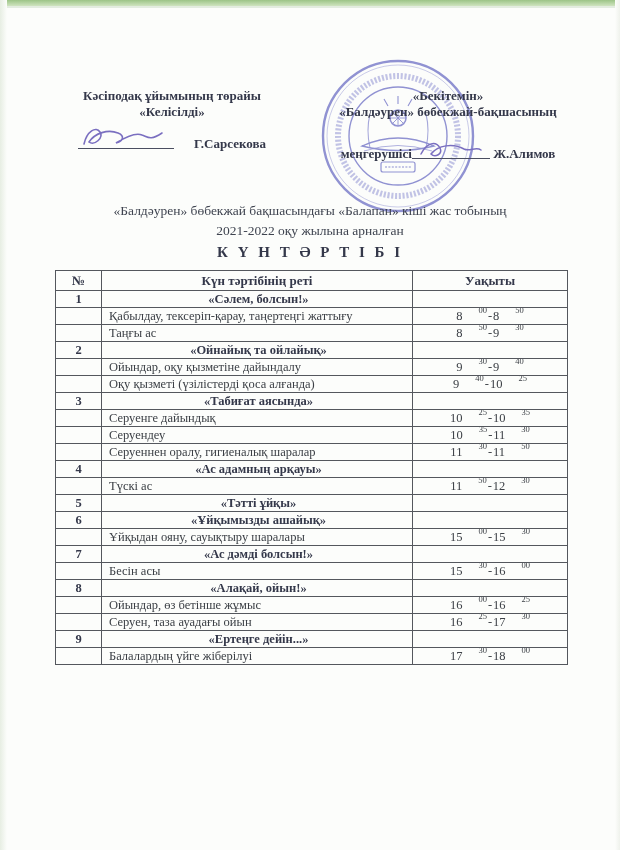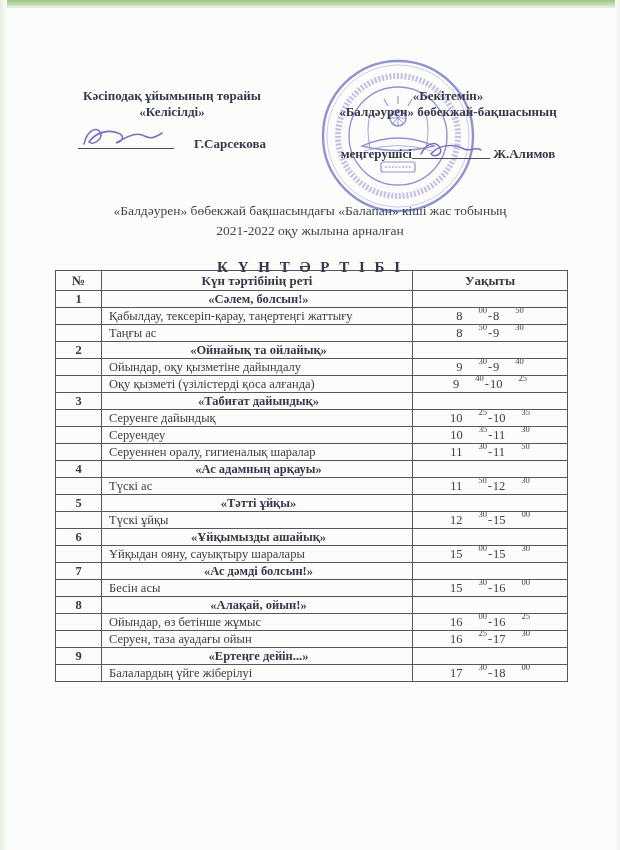--- a/index.html
+++ b/index.html
@@ -39,21 +39,21 @@
   .sig-slot-sm{position:relative;width:78px;height:24px;display:inline-block;vertical-align:bottom;}
   .sig-underline-sm{position:absolute;left:0;bottom:3px;width:78px;height:1px;background:#4a4e60;}
   .role-row{margin-top:18px;white-space:nowrap;}
 
   
   .stamp{position:absolute;left:318px;top:56px;z-index:1;opacity:.8;}
 
   
   .doc-title{position:absolute;top:201px;left:0;width:620px;text-align:center;z-index:2;}
   .doc-title .t-line{font-size:13.5px;line-height:20px;color:#3f4450;}
-  .doc-title .t-main{font-size:15px;line-height:22px;font-weight:bold;letter-spacing:3px;color:#34384a;margin-top:15px;}
+  .doc-title .t-main{font-size:15px;line-height:22px;font-weight:bold;letter-spacing:3px;color:#34384a;margin-top:0;}
 
   
   .table-wrap{position:absolute;top:270px;left:55px;width:512px;}
   table{border-collapse:collapse;width:512px;table-layout:fixed;}
   col.c-num{width:46px;} col.c-main{width:311px;} col.c-time{width:155px;}
   th,td{border:1px solid #54575d;padding:0 4px;overflow:hidden;white-space:nowrap;}
   th{height:19px;font-size:13px;font-weight:bold;text-align:center;color:#34384a;}
   td{height:16px;font-size:12.5px;line-height:15px;}
   td.col-num{text-align:center;font-weight:bold;color:#34384a;}
   td.section-title{text-align:center;font-weight:bold;color:#34384a;}
@@ -173,21 +173,21 @@
       <td class="col-main">Ойындар, оқу қызметіне дайындалу</td>
       <td class="col-time"><span class="tb">9</span><sup class="ts">30</sup><span class="dash">-</span><span class="tb">9</span><sup class="ts">40</sup></td>
     </tr>
           <tr class="activity-row">
       <td class="col-num"></td>
       <td class="col-main">Оқу қызметі (үзілістерді қоса алғанда)</td>
       <td class="col-time"><span class="tb">9</span><sup class="ts">40</sup><span class="dash">-</span><span class="tb">10</span><sup class="ts">25</sup></td>
     </tr>
           <tr class="section-row">
       <td class="col-num">3</td>
-      <td class="col-main section-title">«Табиғат дайындық»</td>
+      <td class="col-main section-title">«Табиғат аясында»</td>
       <td class="col-time"></td>
     </tr>
           <tr class="activity-row">
       <td class="col-num"></td>
       <td class="col-main">Серуенге дайындық</td>
       <td class="col-time"><span class="tb">10</span><sup class="ts">25</sup><span class="dash">-</span><span class="tb">10</span><sup class="ts">35</sup></td>
     </tr>
           <tr class="activity-row">
       <td class="col-num"></td>
       <td class="col-main">Серуендеу</td>
@@ -205,25 +205,20 @@
     </tr>
           <tr class="activity-row">
       <td class="col-num"></td>
       <td class="col-main">Түскі ас</td>
       <td class="col-time"><span class="tb">11</span><sup class="ts">50</sup><span class="dash">-</span><span class="tb">12</span><sup class="ts">30</sup></td>
     </tr>
           <tr class="section-row">
       <td class="col-num">5</td>
       <td class="col-main section-title">«Тәтті ұйқы»</td>
       <td class="col-time"></td>
-    </tr>
-          <tr class="activity-row">
-      <td class="col-num"></td>
-      <td class="col-main">Түскі ұйқы</td>
-      <td class="col-time"><span class="tb">12</span><sup class="ts">30</sup><span class="dash">-</span><span class="tb">15</span><sup class="ts">00</sup></td>
     </tr>
           <tr class="section-row">
       <td class="col-num">6</td>
       <td class="col-main section-title">«Ұйқымызды ашайық»</td>
       <td class="col-time"></td>
     </tr>
           <tr class="activity-row">
       <td class="col-num"></td>
       <td class="col-main">Ұйқыдан ояну, сауықтыру шаралары</td>
       <td class="col-time"><span class="tb">15</span><sup class="ts">00</sup><span class="dash">-</span><span class="tb">15</span><sup class="ts">30</sup></td>

